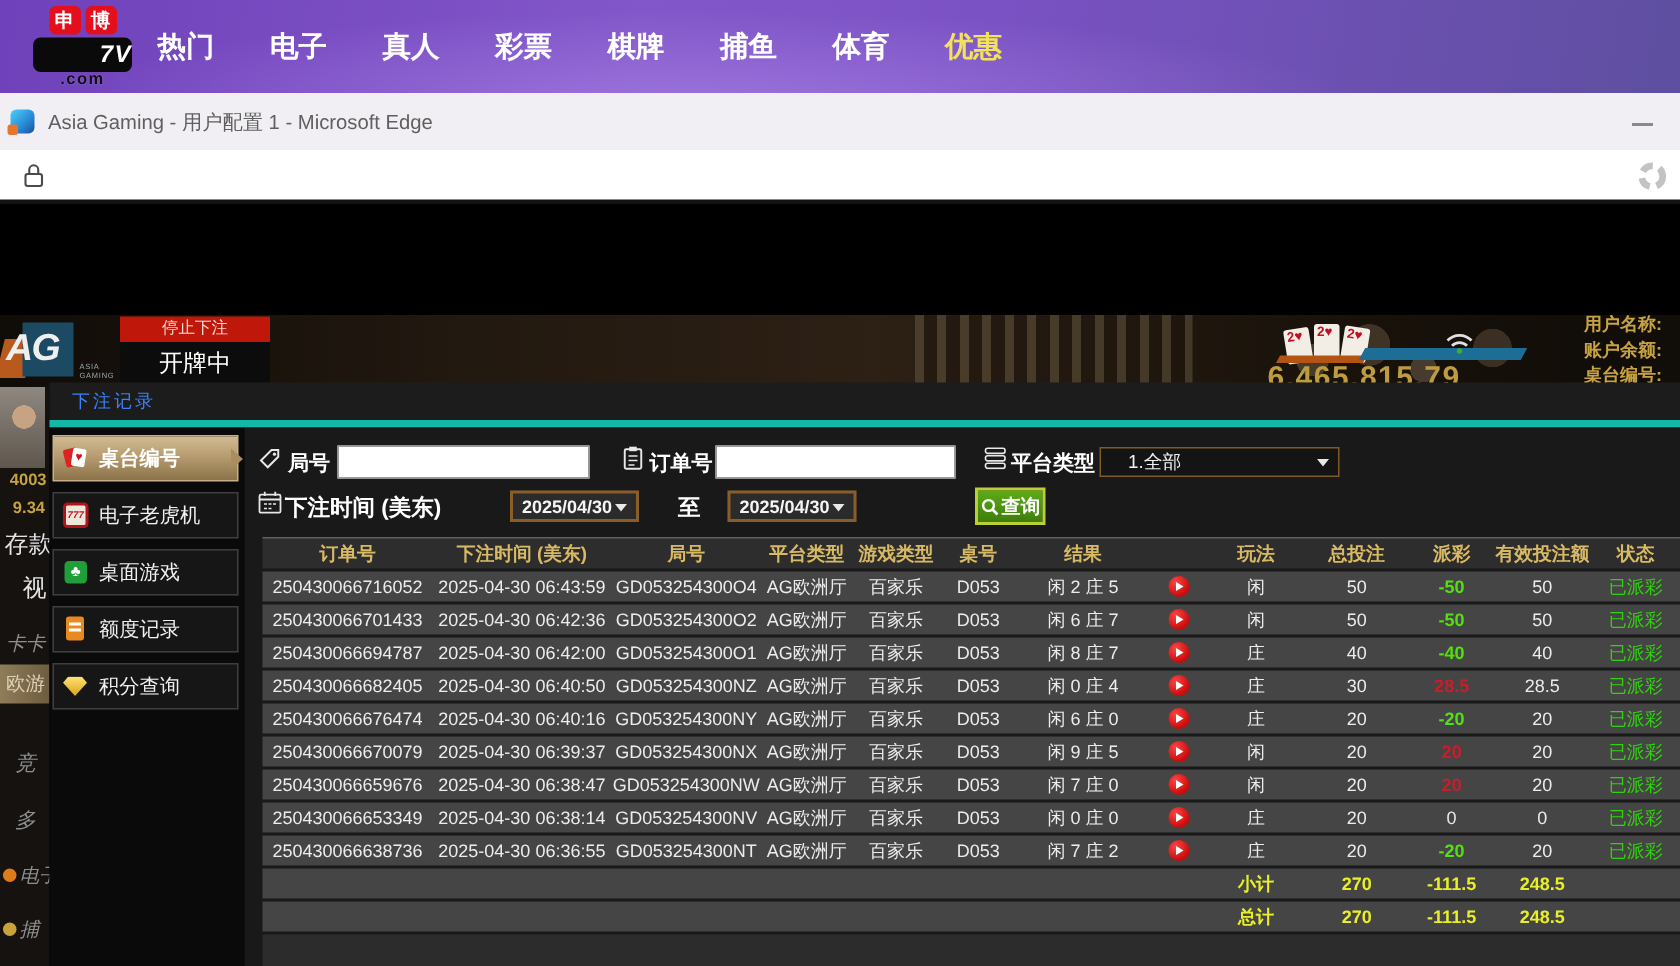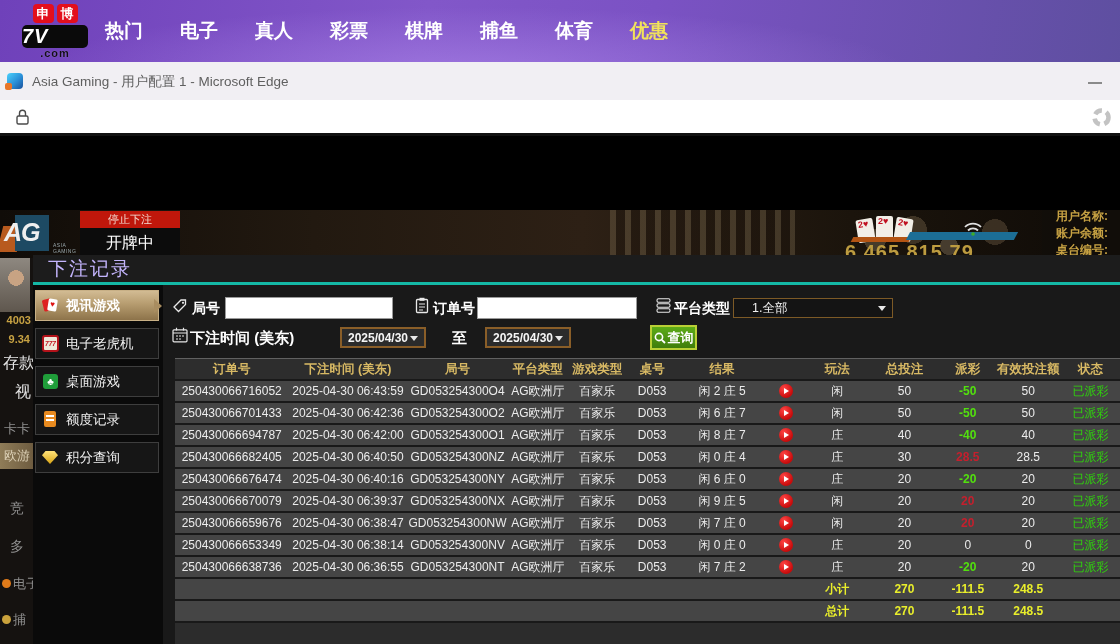--- a/index.html
+++ b/index.html
@@ -7,22 +7,22 @@
           font-family:"Liberation Sans",sans-serif;-webkit-font-smoothing:antialiased;}
 
   
   .topnav{position:absolute;left:0;top:0;width:1120px;height:62px;
     background:radial-gradient(ellipse 60% 160% at 42% 115%,rgba(178,140,238,.55),rgba(0,0,0,0) 65%),
                linear-gradient(100deg,#6f41ba 0%,#8257c9 38%,#7b52c4 58%,#5e4fa0 100%);}
   .logo{position:absolute;left:22px;top:4px;width:66px;height:56px;}
   .logo-badges{display:flex;gap:3px;justify-content:center;}
   .badge{width:21px;height:19px;background:#e30f1d;border-radius:4px;color:#fff;
          font-size:13px;font-weight:bold;display:flex;align-items:center;justify-content:center;}
-  .logo-main{margin-top:2px;background:#0a0a0a;border-radius:5px;color:#fff;font-size:20px;
-             font-weight:800;font-style:italic;text-align:left;height:23px;line-height:23px;letter-spacing:1px;}
+  .logo-main{margin-top:2px;background:#0a0a0a;border-radius:5px;color:#fff;font-size:16px;
+             font-weight:800;font-style:italic;text-align:right;height:23px;line-height:23px;letter-spacing:1px;}
   .logo-com{color:#120c18;font-size:11px;font-weight:800;text-align:center;letter-spacing:1px;
             line-height:11px;text-shadow:0 0 1px rgba(255,255,255,.35);}
   .nav{position:absolute;left:105px;top:0;height:62px;display:flex;align-items:center;gap:37px;}
   .nav-item{color:#fff;font-size:19px;font-weight:600;width:38px;text-align:center;cursor:pointer;}
   .nav-item.hl{color:#f2e35a;}
 
   
   .titlebar{position:absolute;left:0;top:62px;width:1120px;height:38px;background:#f1eff3;}
   .edge-icon{position:absolute;left:7px;top:11px;width:16px;height:16px;border-radius:4px;
     background:linear-gradient(135deg,#45c5f5 10%,#2a8fd8 55%,#1a4f9a 100%);}
@@ -69,30 +69,30 @@
   .acct{position:absolute;left:1056px;top:-2px;color:#c7a243;font-size:12px;font-weight:bold;line-height:17px;white-space:nowrap;}
 
   
   .leftstrip{position:absolute;left:0;top:258px;width:33px;height:386px;background:#151210;overflow:hidden;}
   .avatar{position:absolute;left:0;top:0;width:30px;height:54px;
     background:radial-gradient(circle 11px at 16px 20px,#c8a383 70%,transparent 72%),
                linear-gradient(180deg,#8e8880 0%,#5f574e 100%);}
   .ls{position:absolute;white-space:nowrap;}
   .ls.gold{color:#c7a243;font-size:11px;font-weight:bold;}
   .ls.white{color:#e4e4e4;font-size:16px;}
-  .ls.gray{color:#8f8f8f;font-size:13px;}
+  .ls.gray{color:#8f8f8f;font-size:13px;font-style:italic;}
   .ls-hl{position:absolute;left:0;top:185px;width:33px;height:26px;line-height:26px;padding-left:4px;
     background:linear-gradient(90deg,#8f7c58,#6e5c40);color:#dcd0b6;font-size:13px;box-sizing:border-box;}
   .odot{display:inline-block;width:9px;height:9px;border-radius:50%;background:#e07b1a;margin-right:2px;}
   .gdot{display:inline-block;width:9px;height:9px;border-radius:50%;background:#caa23c;margin-right:2px;}
 
   
   .panel{position:absolute;left:33px;top:255px;width:1087px;height:389px;z-index:5;}
   .panel-header{position:absolute;left:0;top:0;width:100%;height:30px;background:#1c1c1c;
-    border-bottom:3px solid #14b8a6;color:#c4b5fd;font-size:19px;letter-spacing:2px;
+    border-bottom:5px solid #14b8a6;color:#3b82f6;font-size:12px;letter-spacing:2px;
     display:flex;align-items:center;padding-left:15px;box-sizing:border-box;}
   .sidebar{position:absolute;left:0;top:30px;width:130px;height:359px;background:#0a0a0a;}
   .side-item{position:relative;height:29px;margin:0 4px 7px 2px;background:#161616;
     border:1px solid #3e3e3e;display:flex;align-items:center;gap:7px;padding-left:6px;
     color:#f0f0f0;font-size:13.5px;cursor:pointer;}
   .side-item:first-child{margin-top:5px;}
   .side-item.active{background:linear-gradient(180deg,#d2bb93,#b69c6f 45%,#8d734a);
     border-color:#c8b086;color:#fff;font-weight:bold;}
   .side-item.active::after{content:"";position:absolute;right:-11px;top:50%;transform:translateY(-50%);
     border:7px solid transparent;border-left:8px solid #a98d60;}
@@ -245,21 +245,21 @@
 
   <div class="panel">
     <div class="panel-header">下注记录</div>
 
     <div class="sidebar">
       <div class="side-item active">
         <span class="sicon">
             <span class="card-b"></span>
             <span class="card-f">♥</span>
           </span>
-        <span>视讯游戏</span>
+        <span>桌台编号</span>
       </div>
       <div class="side-item">
         <span class="sicon">
             <span class="slot7">777</span>
           </span>
         <span>电子老虎机</span>
       </div>
       <div class="side-item">
         <span class="sicon">
             <span class="tblg">♣</span>

